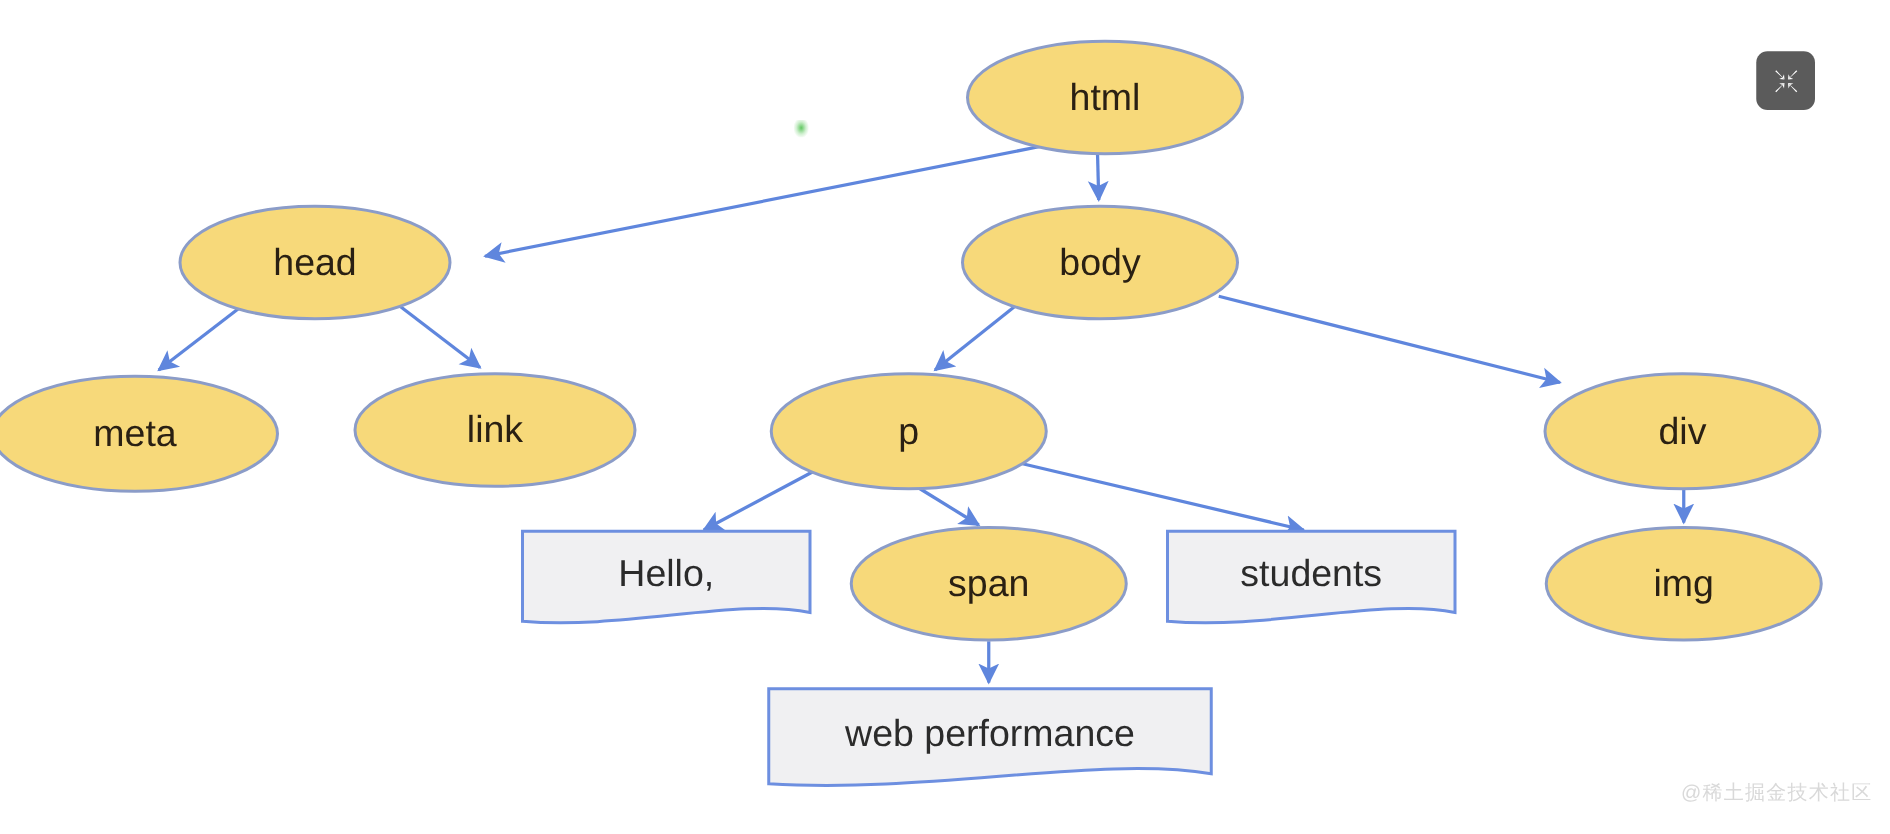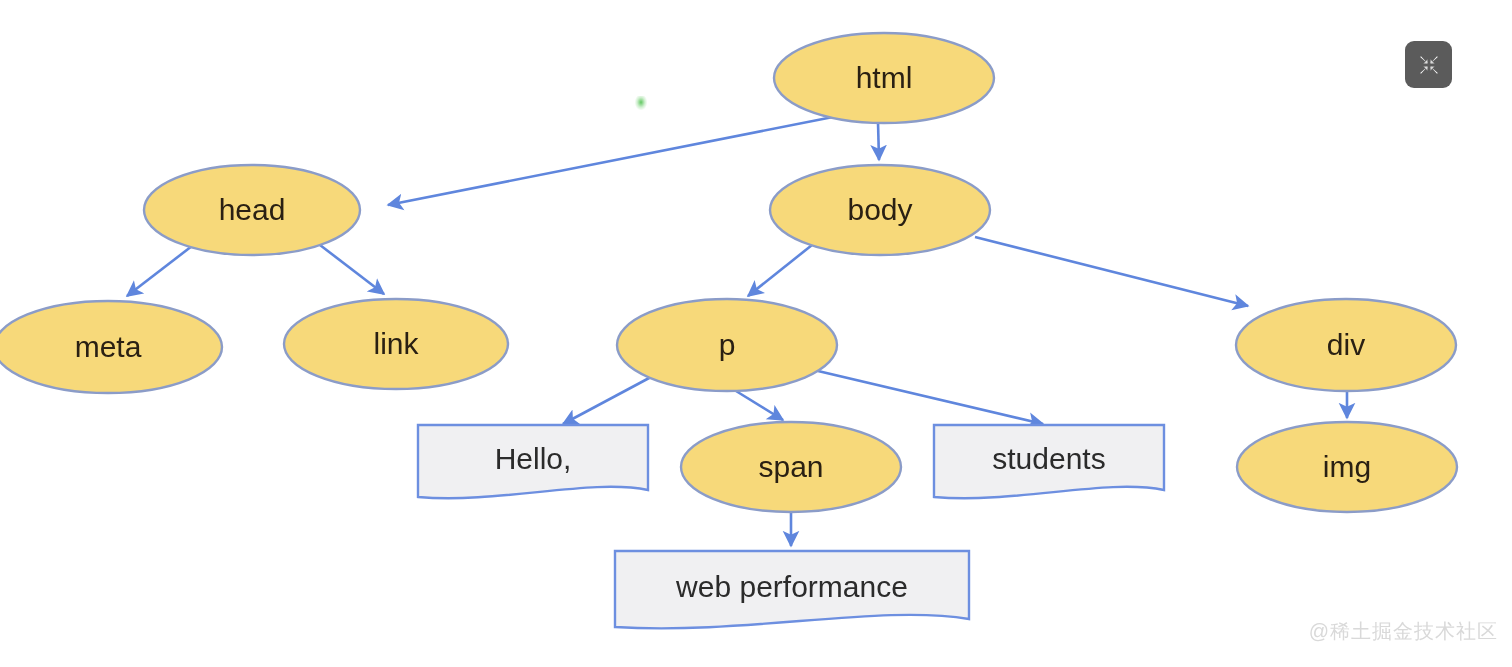--- a/index.html
+++ b/index.html
@@ -73,21 +73,21 @@
     display: flex;
     align-items: center;
     justify-content: center;
   }
   #fullscreen-button svg { display: block; }
   #watermark {
     position: absolute;
     right: 14px;
     bottom: 10px;
     font-family: "Liberation Sans", sans-serif;
-    font-size: 20px;
+    font-size: 16px;
     color: #d9d9d9;
     letter-spacing: 1px;
     white-space: nowrap;
   }
 </style>
 </head>
 <body>
 
 <div id="stage">
 

